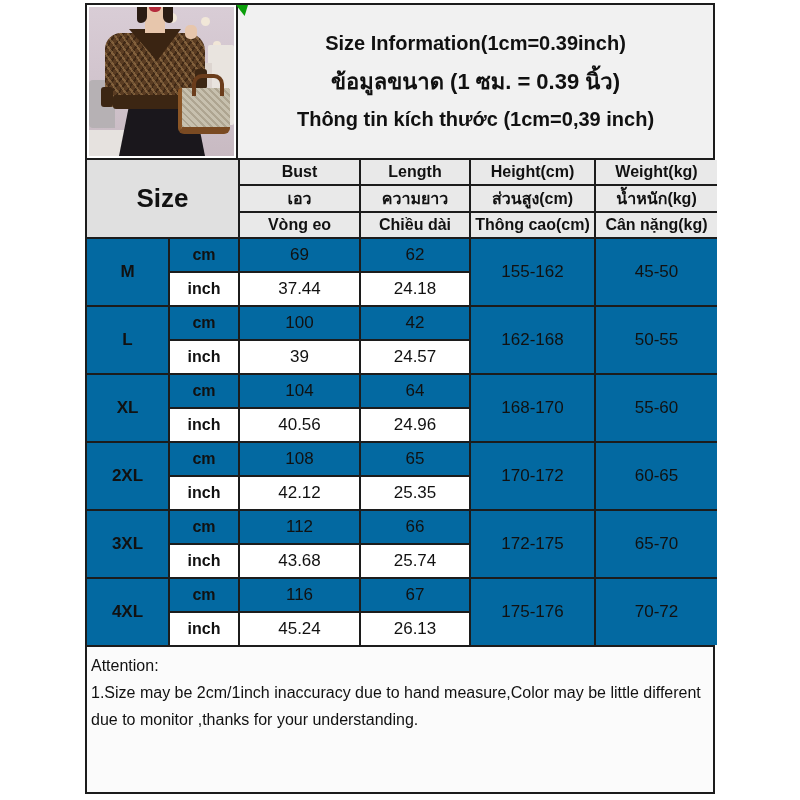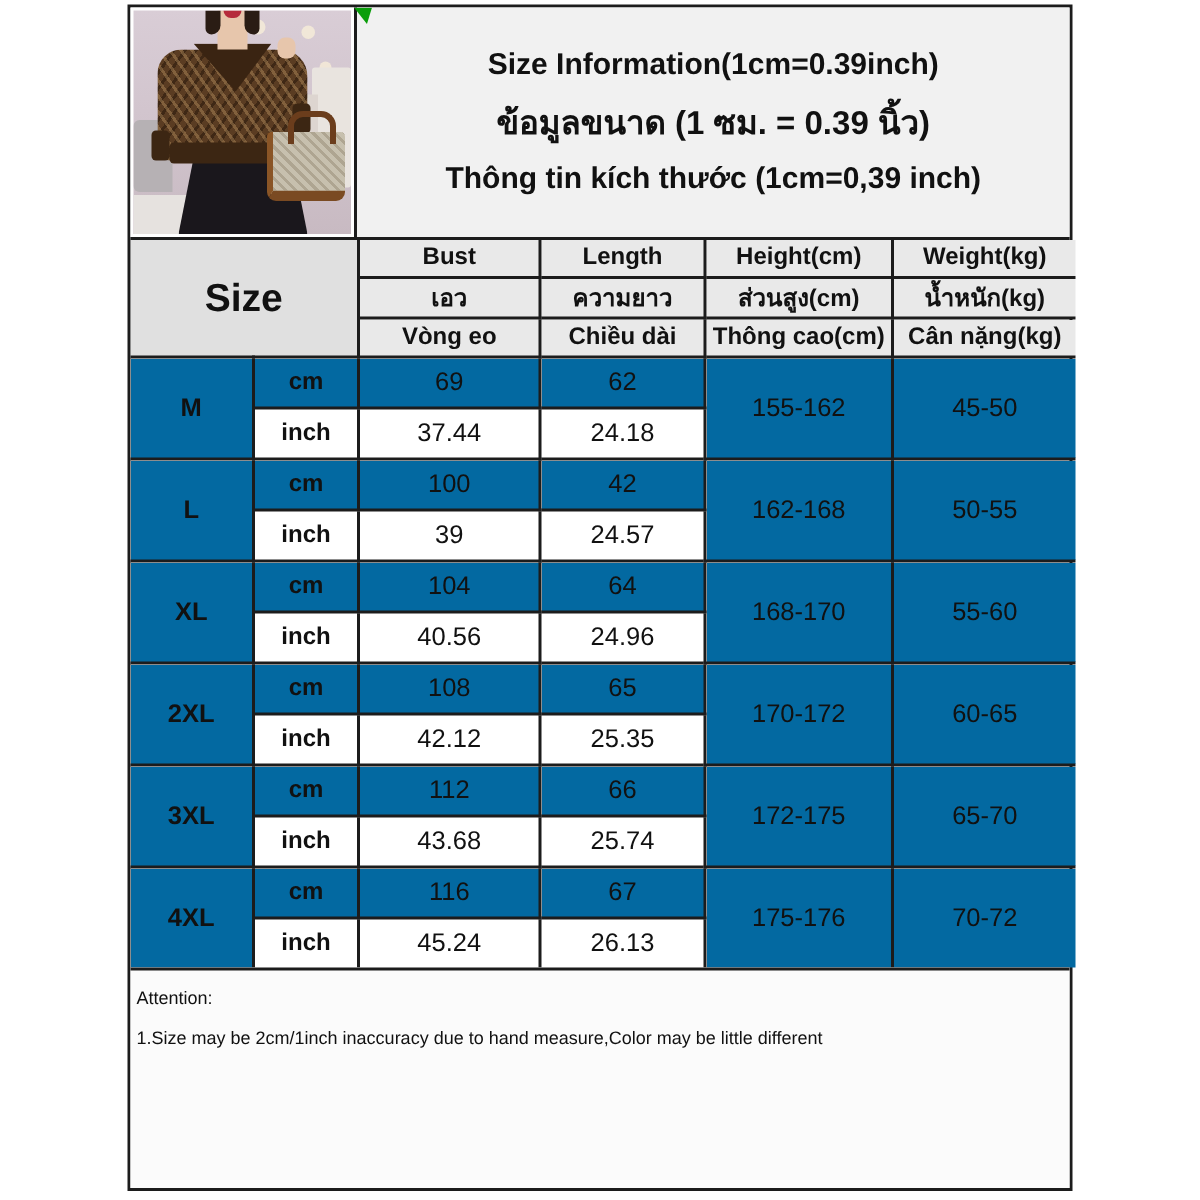--- a/index.html
+++ b/index.html
@@ -62,21 +62,21 @@
   thead th{height:24px;background:#e9e9e9;font-weight:bold;font-size:16px;}
   th.size-h{background:#e0e0e0;font-size:26px;font-weight:bold;}
   tbody td{height:32px;font-size:17px;font-weight:normal;}
   td.size-label{background:#e0e0e0;font-weight:bold;font-size:17px;}
   td.unit{font-weight:bold;font-size:16px;}
   tr.cm-row td{background:#0369a1;}
   tr.inch-row td{background:#ffffff;}
   td.range{background:#f0f0f0;}
   
   .attention{flex:1;border-top:2px solid #1c1c1c;background:#fbfbfb;padding:5px 4px;box-sizing:border-box;}
-  .attention .line{font-size:12px;line-height:27px;white-space:nowrap;}
+  .attention .line{font-size:16px;line-height:27px;white-space:nowrap;}
 </style>
 </head>
 <body>
 
 <div class="sheet">
 
   <div class="top">
     <div class="photo-cell">
       <div class="photo">
         <div class="bokeh b1"></div>
@@ -227,15 +227,16 @@
         <td>45.24</td>
         <td>26.13</td>
       </tr>
 
     </tbody>
   </table>
 
   <div class="attention">
     <div class="line">Attention:</div>
     <div class="line">1.Size may be 2cm/1inch inaccuracy due to hand measure,Color may be little different</div>
+    <div class="line">due to monitor ,thanks for your understanding.</div>
   </div>
 
 </div>
 
 </body></html>

